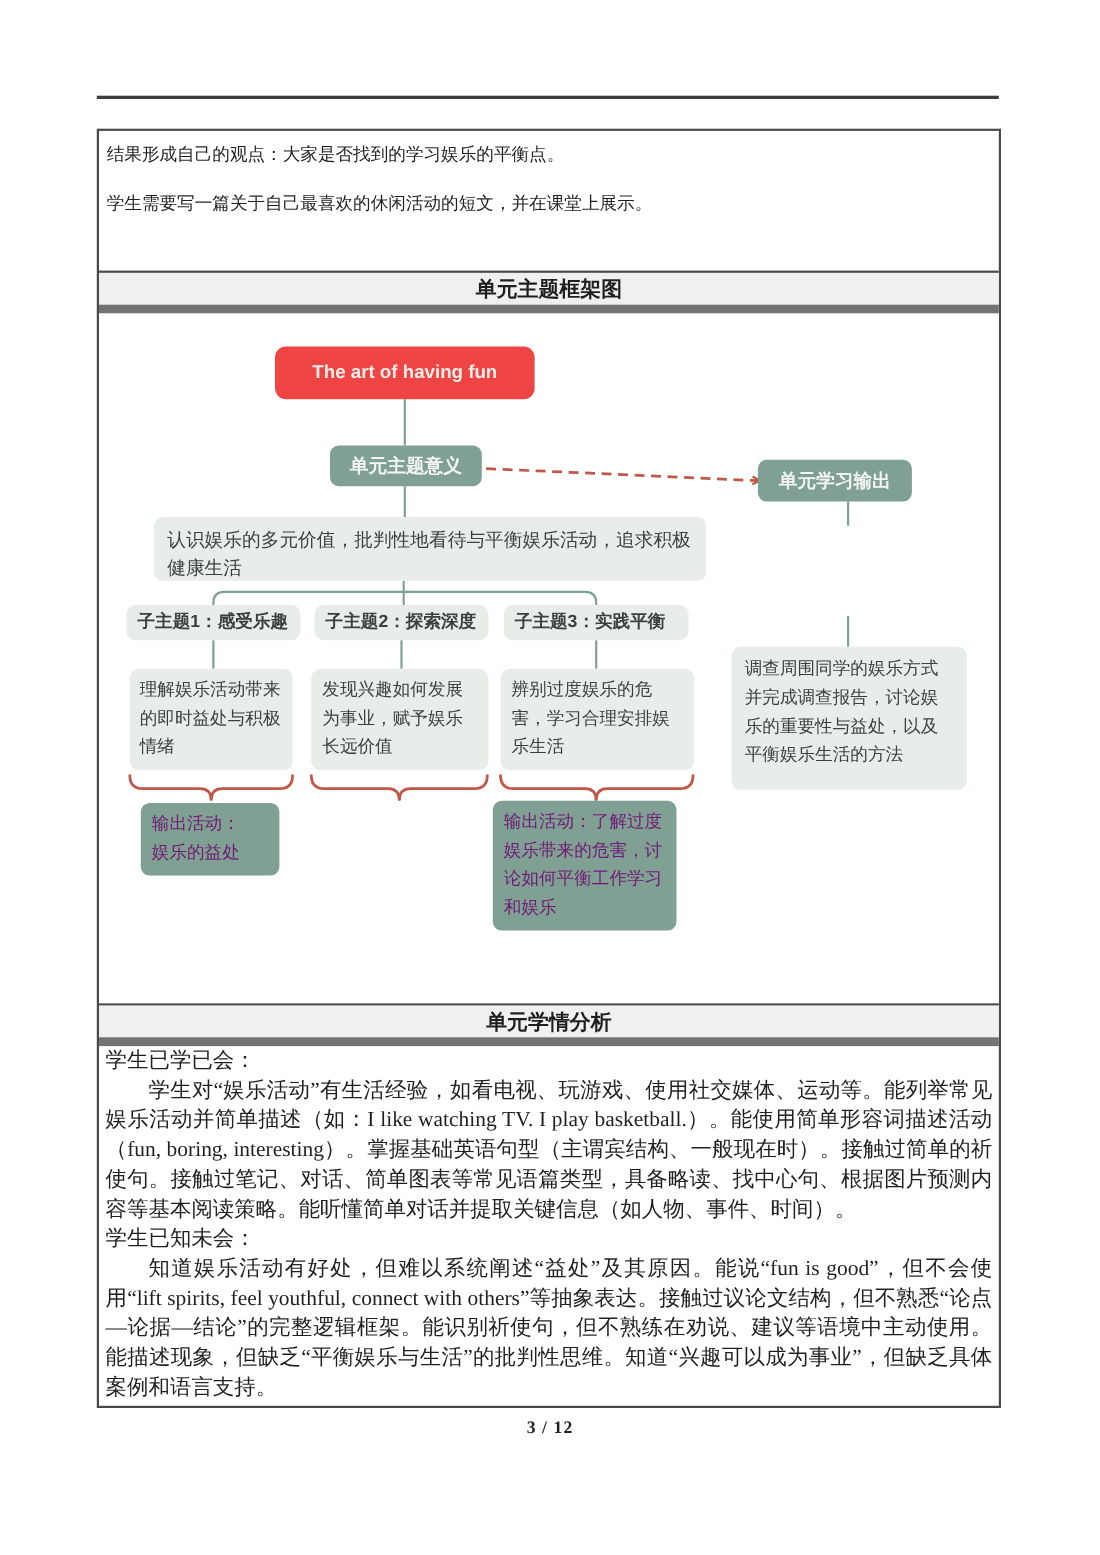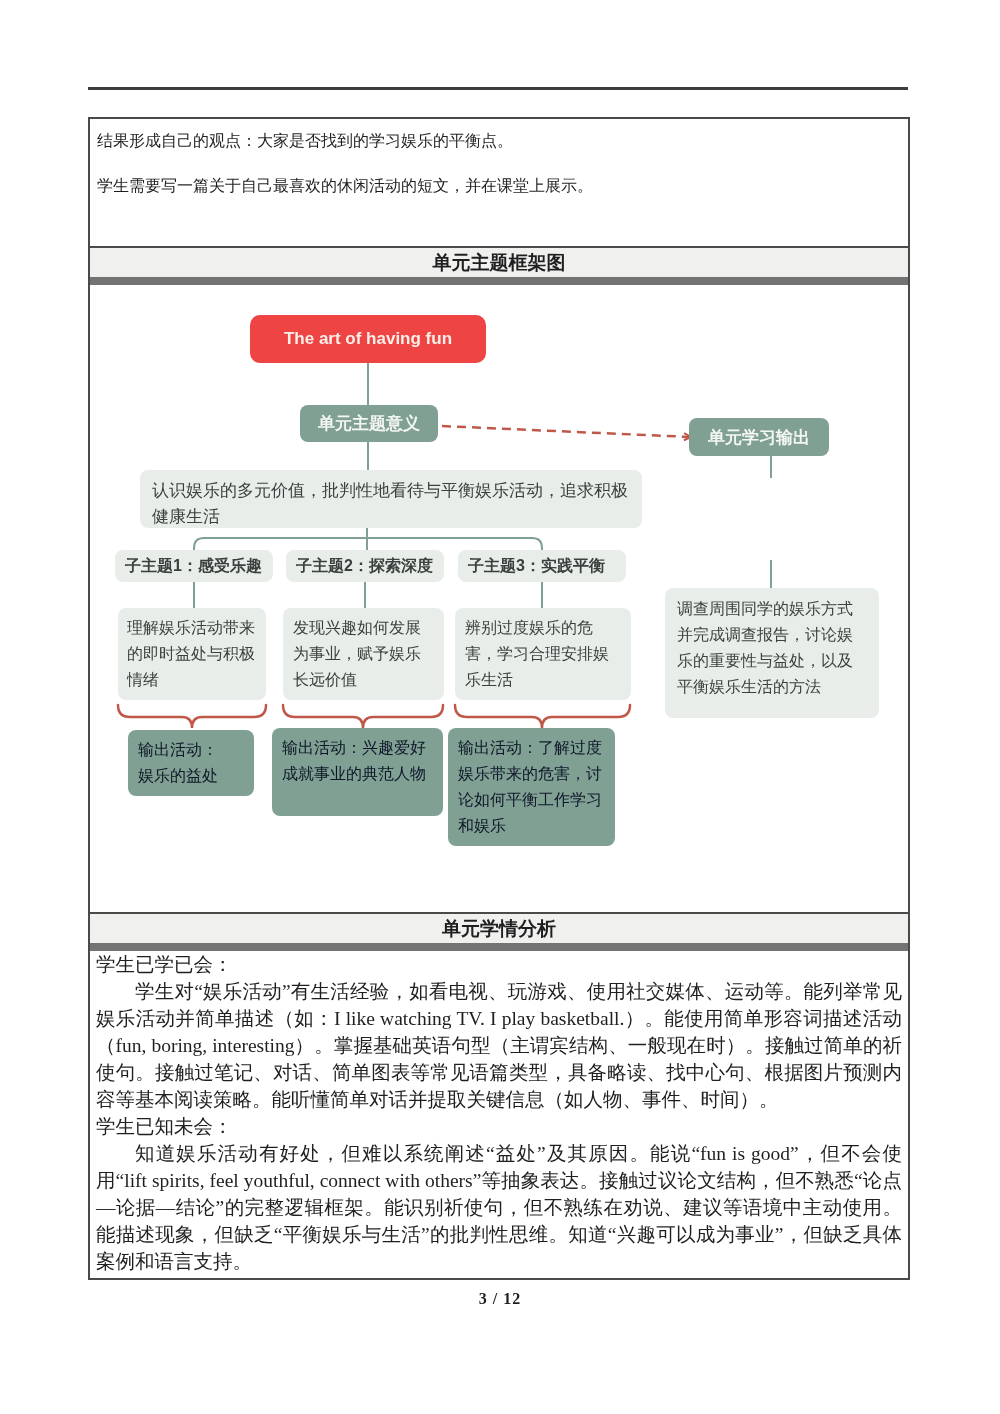--- a/index.html
+++ b/index.html
@@ -19,21 +19,21 @@
   .page-number{position:absolute;left:0;top:1290px;width:100%;text-align:center;
                font-size:16px;font-weight:bold;letter-spacing:1px;}
   
   .node{position:absolute;box-sizing:border-box;display:flex;align-items:center;justify-content:center;
         text-align:left;}
   .node-red{background:#ef4444;border-radius:10px;color:#f8efe9;font-weight:bold;font-size:17px;}
   .node-green{background:#7fa092;border-radius:8px;color:#f3f6f2;font-weight:600;font-size:17px;}
   .box-light{position:absolute;box-sizing:border-box;background:#e9edea;border-radius:8px;color:#3a403d;
              font-size:16px;line-height:26px;font-weight:500;padding:8px 12px;}
   .box-title{display:flex;align-items:center;font-weight:600;padding:0 10px;white-space:nowrap;}
-  .box-output{position:absolute;box-sizing:border-box;background:#7fa092;border-radius:8px;color:#0f172a;
+  .box-output{position:absolute;box-sizing:border-box;background:#7fa092;border-radius:8px;color:#701a75;
               font-size:16px;line-height:26px;font-weight:500;padding:7px 10px;white-space:pre-line;}
   svg.connectors{position:absolute;left:0;top:0;}
 </style>
 </head>
 <body>
 
 <div class="page">
 
   <div class="top-rule"></div>
 
@@ -89,21 +89,20 @@
       <div class="box-light box-title" style="left:25px;top:265px;width:158px;height:32px;">子主题1：感受乐趣</div>
       <div class="box-light box-title" style="left:196px;top:265px;width:158px;height:32px;">子主题2：探索深度</div>
       <div class="box-light box-title" style="left:368px;top:265px;width:168px;height:32px;">子主题3：实践平衡</div>
 
       <div class="box-light" style="left:28px;top:323px;width:148px;height:92px;padding:7px 9px;">理解娱乐活动带来的即时益处与积极情绪</div>
       <div class="box-light" style="left:193px;top:323px;width:161px;height:92px;padding:7px 10px;">发现兴趣如何发展为事业，赋予娱乐长远价值</div>
       <div class="box-light" style="left:365px;top:323px;width:176px;height:92px;padding:7px 10px;">辨别过度娱乐的危害，学习合理安排娱乐生活</div>
 
       <div class="box-output" style="left:38px;top:445px;width:126px;min-height:64px;">输出活动：
 娱乐的益处</div>
-      <div class="box-output" style="left:182px;top:443px;width:171px;min-height:88px;">输出活动：兴趣爱好成就事业的典范人物</div>
       <div class="box-output" style="left:358px;top:443px;width:167px;min-height:116px;">输出活动：了解过度娱乐带来的危害，讨论如何平衡工作学习和娱乐</div>
 
     </div>
 
     <div class="cell header-row">单元学情分析</div>
 
     <div class="cell cell-analysis">
       <p class="noindent">学生已学已会：</p>
       <p class="indent">学生对“娱乐活动”有生活经验，如看电视、玩游戏、使用社交媒体、运动等。能列举常见娱乐活动并简单描述（如：I like watching TV. I play basketball.）。能使用简单形容词描述活动（fun, boring, interesting）。掌握基础英语句型（主谓宾结构、一般现在时）。接触过简单的祈使句。接触过笔记、对话、简单图表等常见语篇类型，具备略读、找中心句、根据图片预测内容等基本阅读策略。能听懂简单对话并提取关键信息（如人物、事件、时间）。</p>
       <p class="noindent">学生已知未会：</p>

